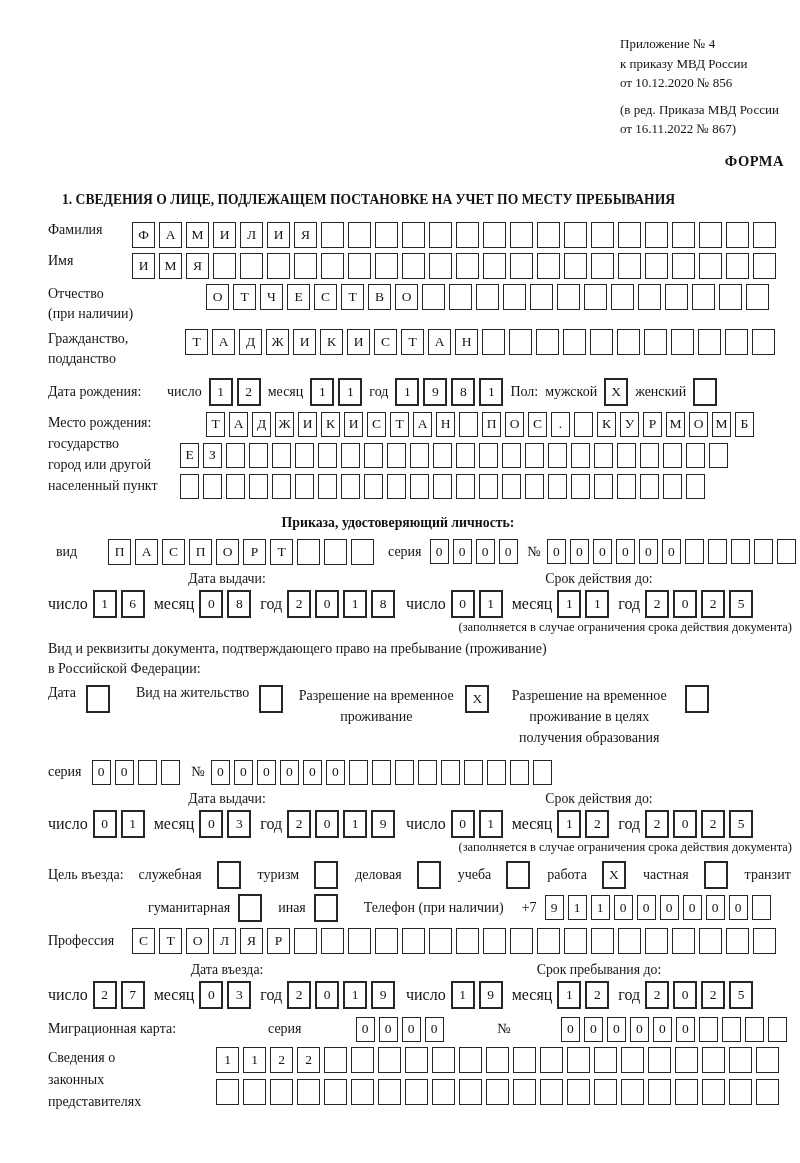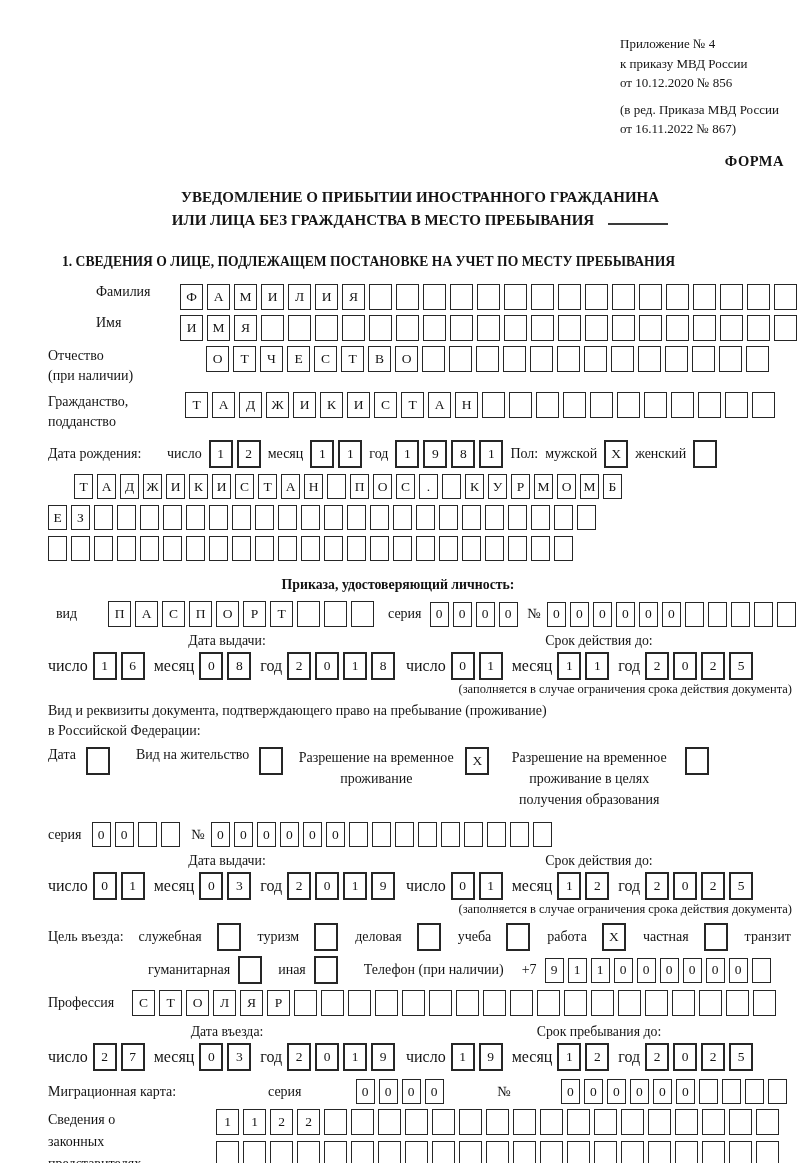--- a/index.html
+++ b/index.html
@@ -19,21 +19,21 @@
   .gap-row > *{margin-right:7px;}
   .cells{display:inline-flex;gap:4px;flex:none;}
   .cell{
     box-sizing:border-box;flex:none;width:23px;height:26px;border:1.8px solid #262626;
     display:inline-flex;align-items:center;justify-content:center;
     font-size:13.5px;line-height:1;background:#fff;
   }
   .cells-sm .cell{width:19px;height:25px;}
   .dcells .cell{width:24px;height:28px;border-width:2px;}
   .cb{width:24px;height:28px;border-width:2px;}
-  .w-surname{width:84px;flex:none;margin-left:48px;}
+  .w-surname{width:84px;flex:none;}
   .w-patro{width:158px;flex:none;line-height:1.45;}
   .w-citiz{width:137px;flex:none;line-height:1.45;}
   .w-bd{width:112px;flex:none;}
   .w-vid{width:52px;flex:none;}
   .w-prof{width:84px;flex:none;}
   .multiline{display:block;}
   .pob-labels{width:132px;flex:none;line-height:21px;font-size:14px;}
   .pob-rows .cells{margin-bottom:6px;}
   .doc-head{text-align:center;font-weight:bold;font-size:13.8px;margin:10px 0 8px 0;width:700px;}
   .two-col{display:flex;}
@@ -64,24 +64,20 @@
 
   <div class="hdr">
     <div>Приложение № 4</div>
     <div>к приказу МВД России</div>
     <div>от 10.12.2020 № 856</div>
     <div class="h2blk">(в ред. Приказа МВД России</div>
     <div>от 16.11.2022 № 867)</div>
   </div>
   <div class="forma">ФОРМА</div>
 
-  <div class="title">
-    <span class="multiline">УВЕДОМЛЕНИЕ О ПРИБЫТИИ ИНОСТРАННОГО ГРАЖДАНИНА</span>
-    <span>ИЛИ ЛИЦА БЕЗ ГРАЖДАНСТВА В МЕСТО ПРЕБЫВАНИЯ</span><span class="blank-line"></span>
-  </div>
 
   <div class="sec">1. СВЕДЕНИЯ О ЛИЦЕ, ПОДЛЕЖАЩЕМ ПОСТАНОВКЕ НА УЧЕТ ПО МЕСТУ ПРЕБЫВАНИЯ</div>
 
   <div class="row">
     <span class="lab w-surname">Фамилия</span>
     <span class="cells">
         <span class="cell">Ф</span>
         <span class="cell">А</span>
         <span class="cell">М</span>
         <span class="cell">И</span>
@@ -219,20 +215,26 @@
         <span class="cell">1</span>
       </span>
     <span class="lab">Пол:</span>
     <span class="lab">мужской</span>
     <span class="cell cb">X</span>
     <span class="lab">женский</span>
     <span class="cell cb"></span>
   </div>
 
   <div class="row" style="margin-top:6px;">
+    <span class="pob-labels">
+      <span class="multiline">Место рождения:</span>
+      <span class="multiline">государство</span>
+      <span class="multiline">город или другой</span>
+      <span class="multiline">населенный пункт</span>
+    </span>
     <span class="pob-rows">
       <span class="cells cells-sm" style="margin-left:26px;">
           <span class="cell">Т</span>
           <span class="cell">А</span>
           <span class="cell">Д</span>
           <span class="cell">Ж</span>
           <span class="cell">И</span>
           <span class="cell">К</span>
           <span class="cell">И</span>
           <span class="cell">С</span>

